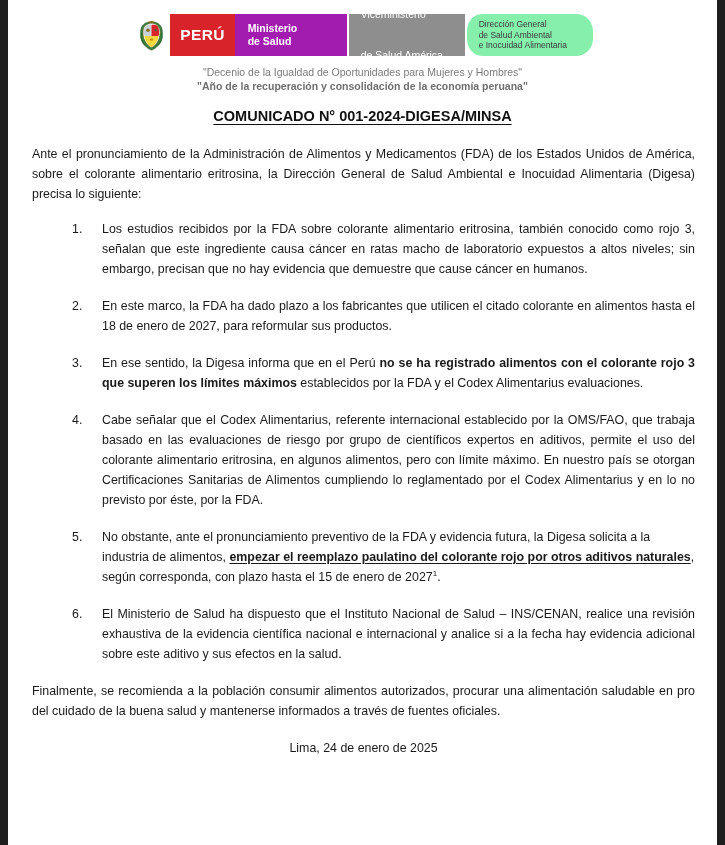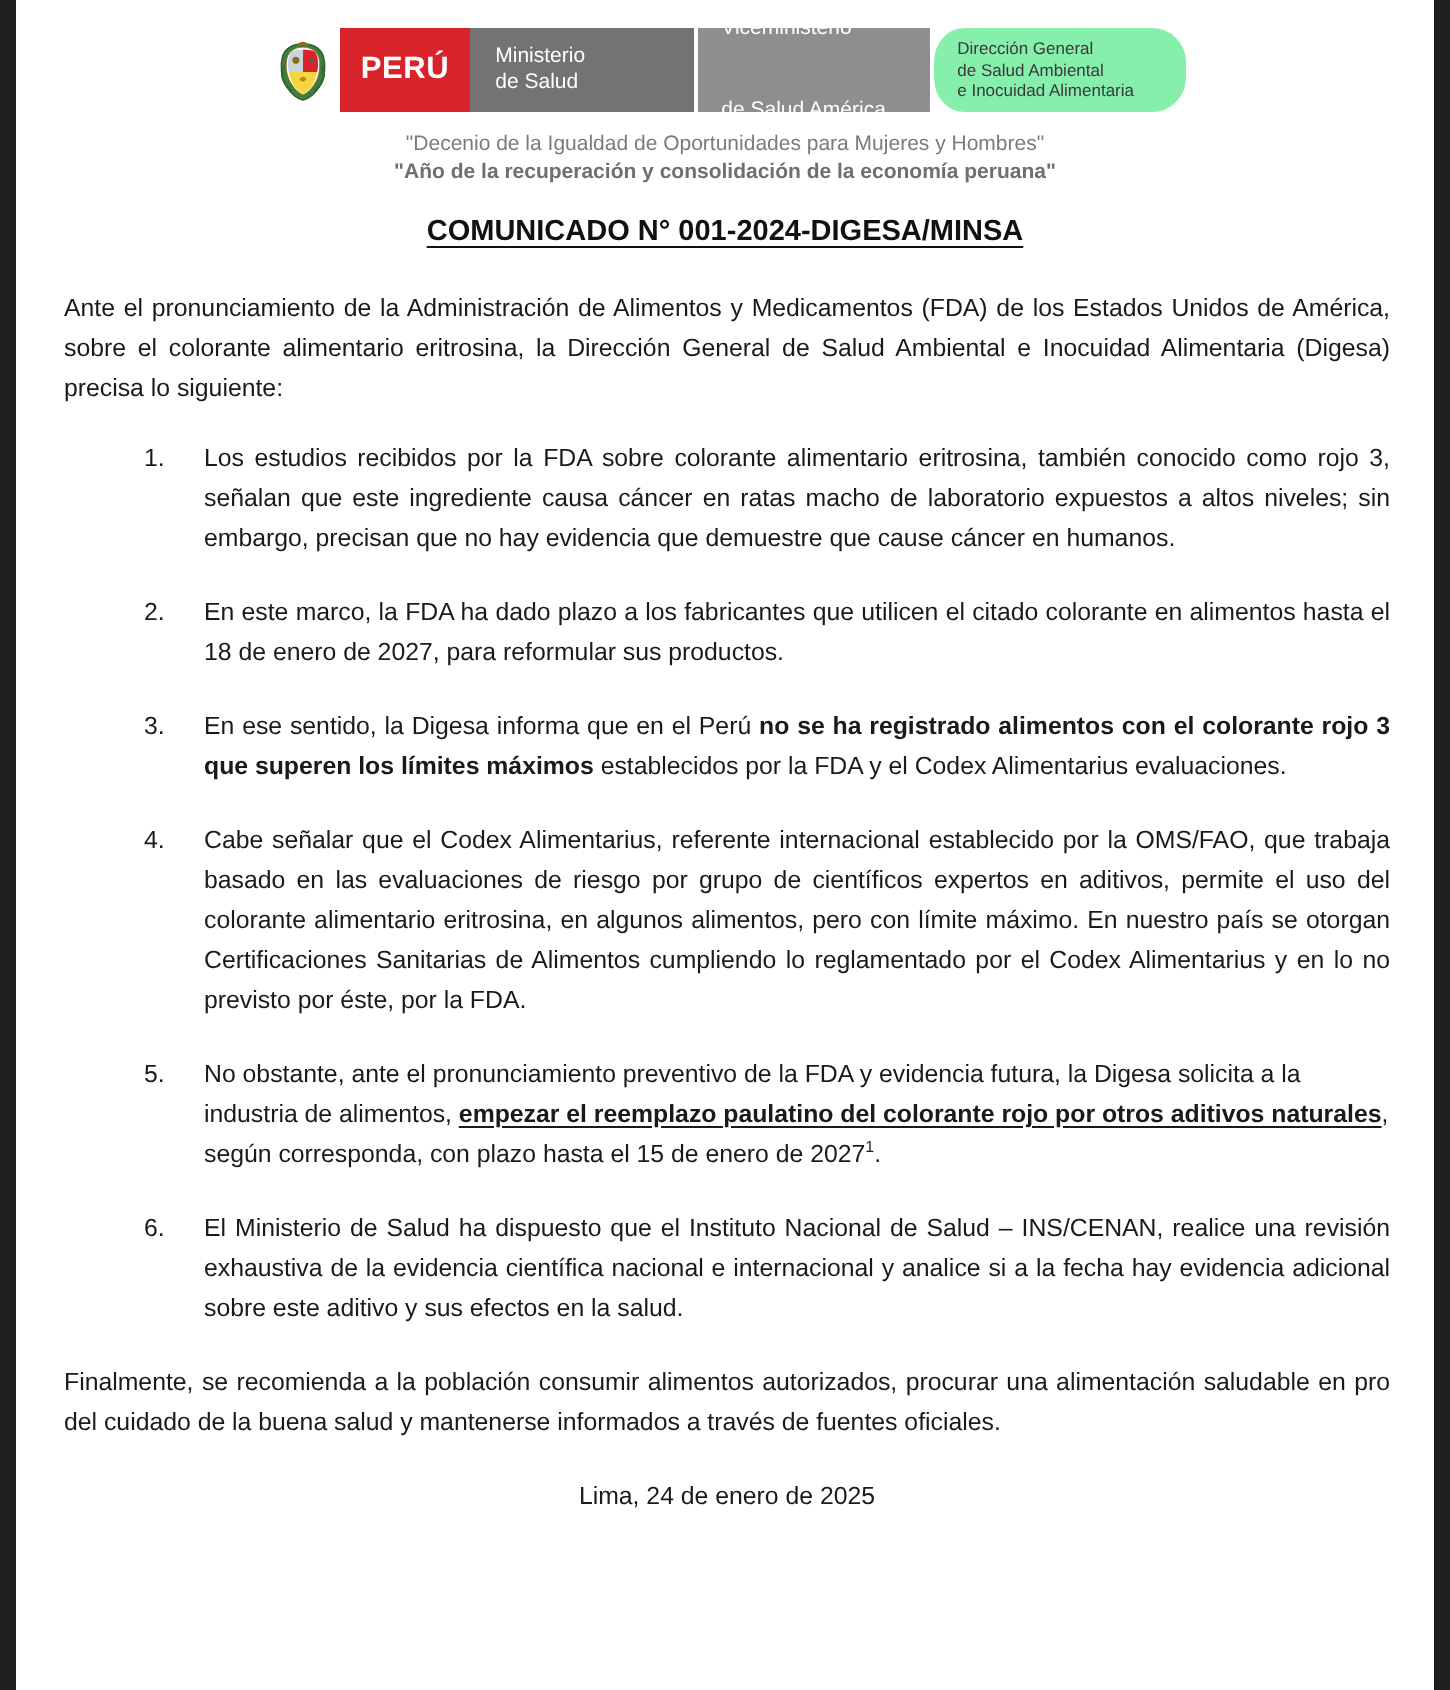--- a/index.html
+++ b/index.html
@@ -64,28 +64,29 @@
     color: #ffffff;
     display: flex;
     align-items: center;
     justify-content: center;
     padding: 0 10px;
     font-size: 15.5px;
     font-weight: bold;
     letter-spacing: 0.3px;
   }
   .minsa-cell {
-    background: #737373;
+    background: #a21caf;
     color: #ffffff;
     display: flex;
     flex-direction: column;
     justify-content: center;
     padding: 0 11px 0 13px;
     width: 112px;
     box-sizing: border-box;
+    font-weight: bold;
   }
   .minsa-cell span {
     font-size: 10.5px;
     line-height: 13px;
     white-space: nowrap;
   }
   .vice-cell {
     background: #8e8e8e;
     color: #ffffff;
     display: flex;

